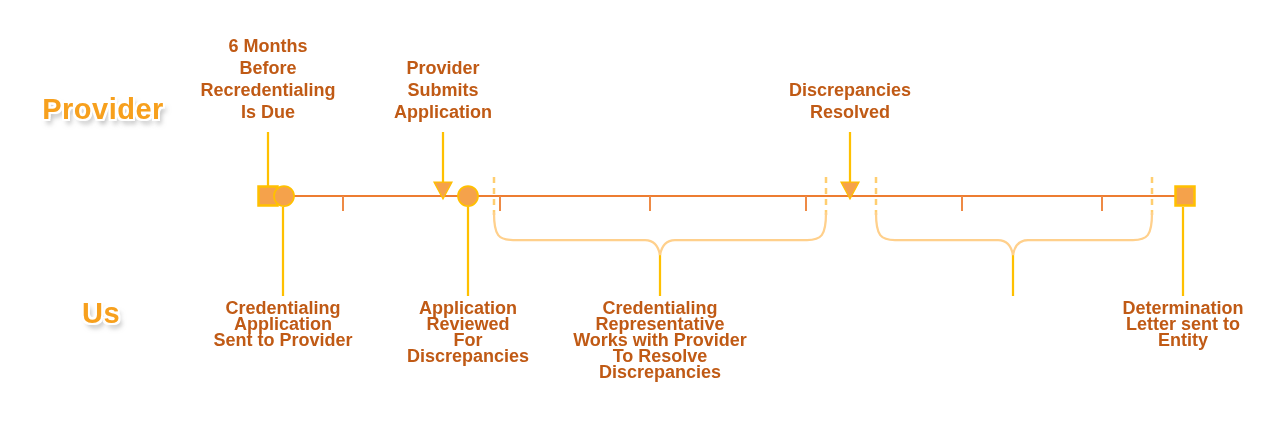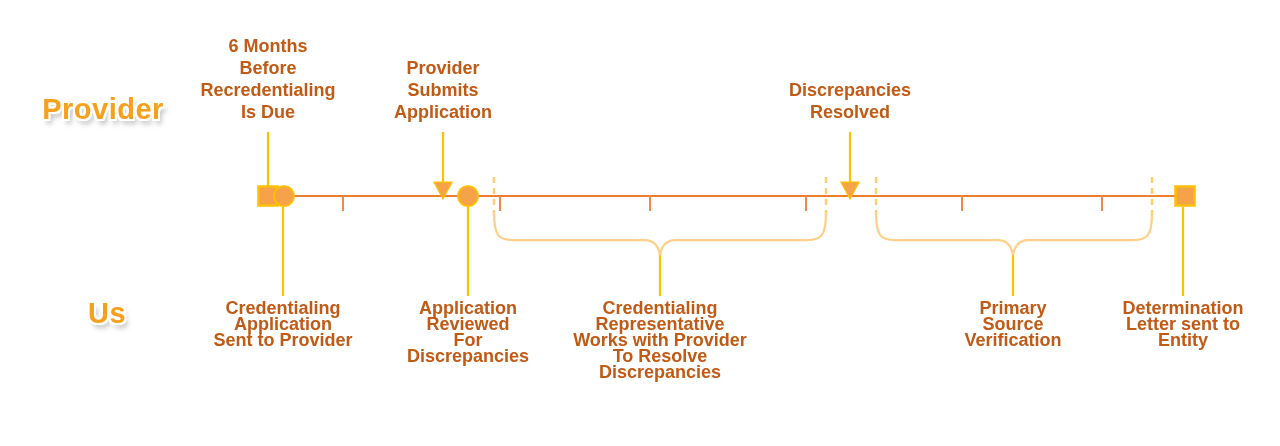--- a/index.html
+++ b/index.html
@@ -56,21 +56,21 @@
       -1px -1px 0 #fff, 1px 1px 0 #fff,
       3px 5px 5px rgba(120,120,120,0.55);
   }
 </style>
 </head>
 <body>
 
 <div class="canvas">
 
   <div class="lane-label" style="left:103px; top:93px;">Provider</div>
-  <div class="lane-label" style="left:107px; top:297px;">Us</div>
+  <div class="lane-label" style="left:101px; top:297px;">Us</div>
 
   <div class="milestone-label top" style="left:268px; top:35px;">6 Months
 Before
 Recredentialing
 Is Due</div>
   <div class="milestone-label top" style="left:443px; top:57px;">Provider
 Submits
 Application</div>
   <div class="milestone-label top" style="left:850px; top:79px;">Discrepancies
 Resolved</div>
@@ -80,23 +80,20 @@
 Sent to Provider</div>
   <div class="milestone-label bottom" style="left:468px; top:300px;">Application
 Reviewed
 For
 Discrepancies</div>
   <div class="milestone-label bottom" style="left:660px; top:300px;">Credentialing
 Representative
 Works with Provider
 To Resolve
 Discrepancies</div>
-  <div class="milestone-label bottom" style="left:1013px; top:300px;">Primary
-Source
-Verification</div>
   <div class="milestone-label bottom" style="left:1183px; top:300px;">Determination
 Letter sent to
 Entity</div>
 
   <svg class="timeline-svg" viewBox="0 0 1280 446">
 
     <g stroke="var(--dashed)" stroke-width="2.5" stroke-dasharray="6 5">
       <line x1="494" y1="177" x2="494" y2="215"></line>
       <line x1="826" y1="177" x2="826" y2="215"></line>
       <line x1="876" y1="177" x2="876" y2="215"></line>

